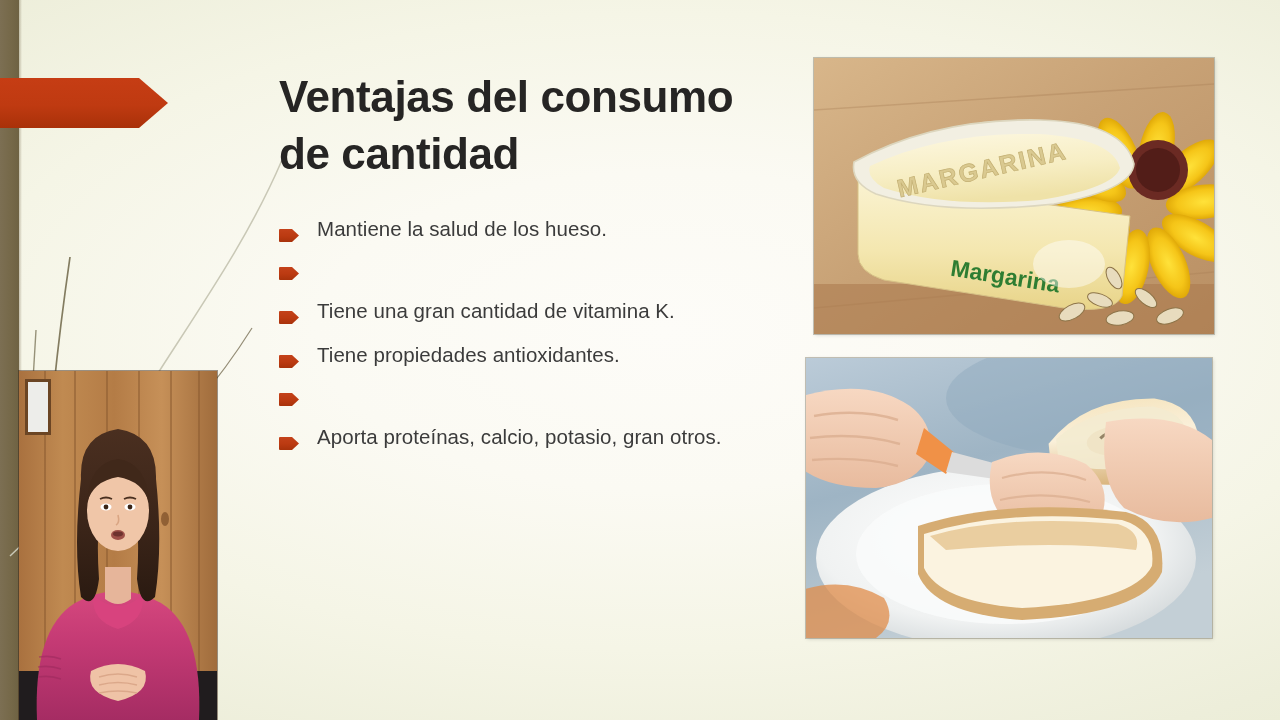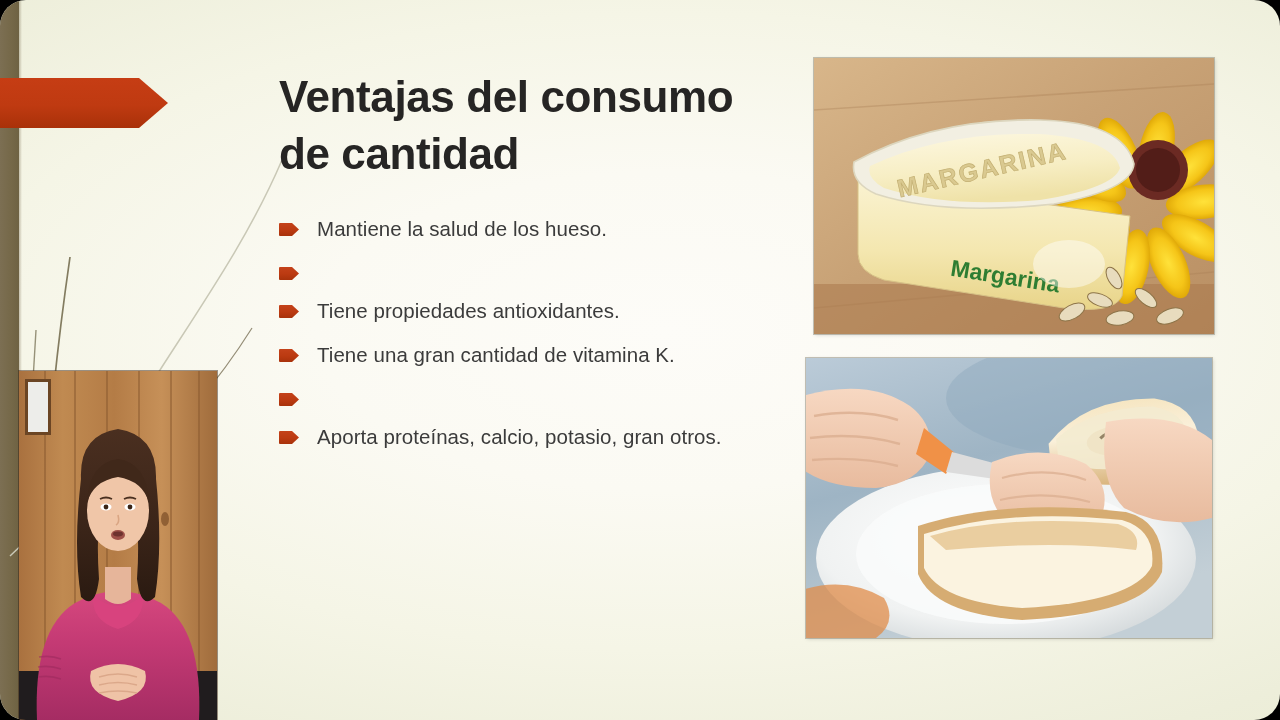--- a/index.html
+++ b/index.html
@@ -10,21 +10,20 @@
     font-family:"Liberation Sans", sans-serif;
   }
 
   #slide {
     position:relative;
     width:1280px; height:720px;
     overflow:hidden;
     background:
       radial-gradient(ellipse 105% 85% at 52% 46%,
         #FDFCF8 0%, #FBFAF3 26%, #F5F5E6 52%, #EDEEDA 74%, #E7E9CD 100%);
-    border-radius: 26px;
   }
 
   
   #left-bar {
     position:absolute; left:0; top:0;
     width:19px; height:720px;
     background:linear-gradient(to right,#7C6F53 0%,#756848 62%,#6E6243 100%);
   }
   #left-bar-edge {
     position:absolute; left:19px; top:0;
@@ -54,21 +53,21 @@
     color:#262524;
   }
 
   
   #bullets {
     position:absolute; left:279px; top:216px;
     width:470px;
   }
   .bullet-row {
     display:flex;
-    align-items:flex-start;
+    align-items:flex-end;
     margin-bottom:18px;
   }
   .bullet-marker {
     flex:0 0 auto;
     width:20px; height:13px;
     margin-top:7px; margin-right:18px;
     background:linear-gradient(to bottom,#C4421A 0%,#BB3A11 55%,#A8320B 100%);
     clip-path:polygon(0 0, 13px 0, 20px 50%, 13px 100%, 0 100%);
     border-radius:1px 0 0 1px;
   }
@@ -126,25 +125,25 @@
   <ul id="bullets" style="list-style:none;">
     <li class="bullet-row">
       <span class="bullet-marker"></span>
       <span class="bullet-text">Mantiene la salud de los hueso.</span>
     </li>
     <li class="bullet-row">
       <span class="bullet-marker"></span>
     </li>
     <li class="bullet-row">
       <span class="bullet-marker"></span>
+      <span class="bullet-text">Tiene una gran cantidad de vitamina K.</span>
+    </li>
+    <li class="bullet-row">
+      <span class="bullet-marker"></span>
       <span class="bullet-text">Tiene propiedades antioxidantes.</span>
-    </li>
-    <li class="bullet-row">
-      <span class="bullet-marker"></span>
-      <span class="bullet-text">Tiene una gran cantidad de vitamina K.</span>
     </li>
     <li class="bullet-row">
       <span class="bullet-marker"></span>
     </li>
     <li class="bullet-row">
       <span class="bullet-marker"></span>
       <span class="bullet-text">Aporta proteínas, calcio, potasio, gran otros.</span>
     </li>
   </ul>
 

